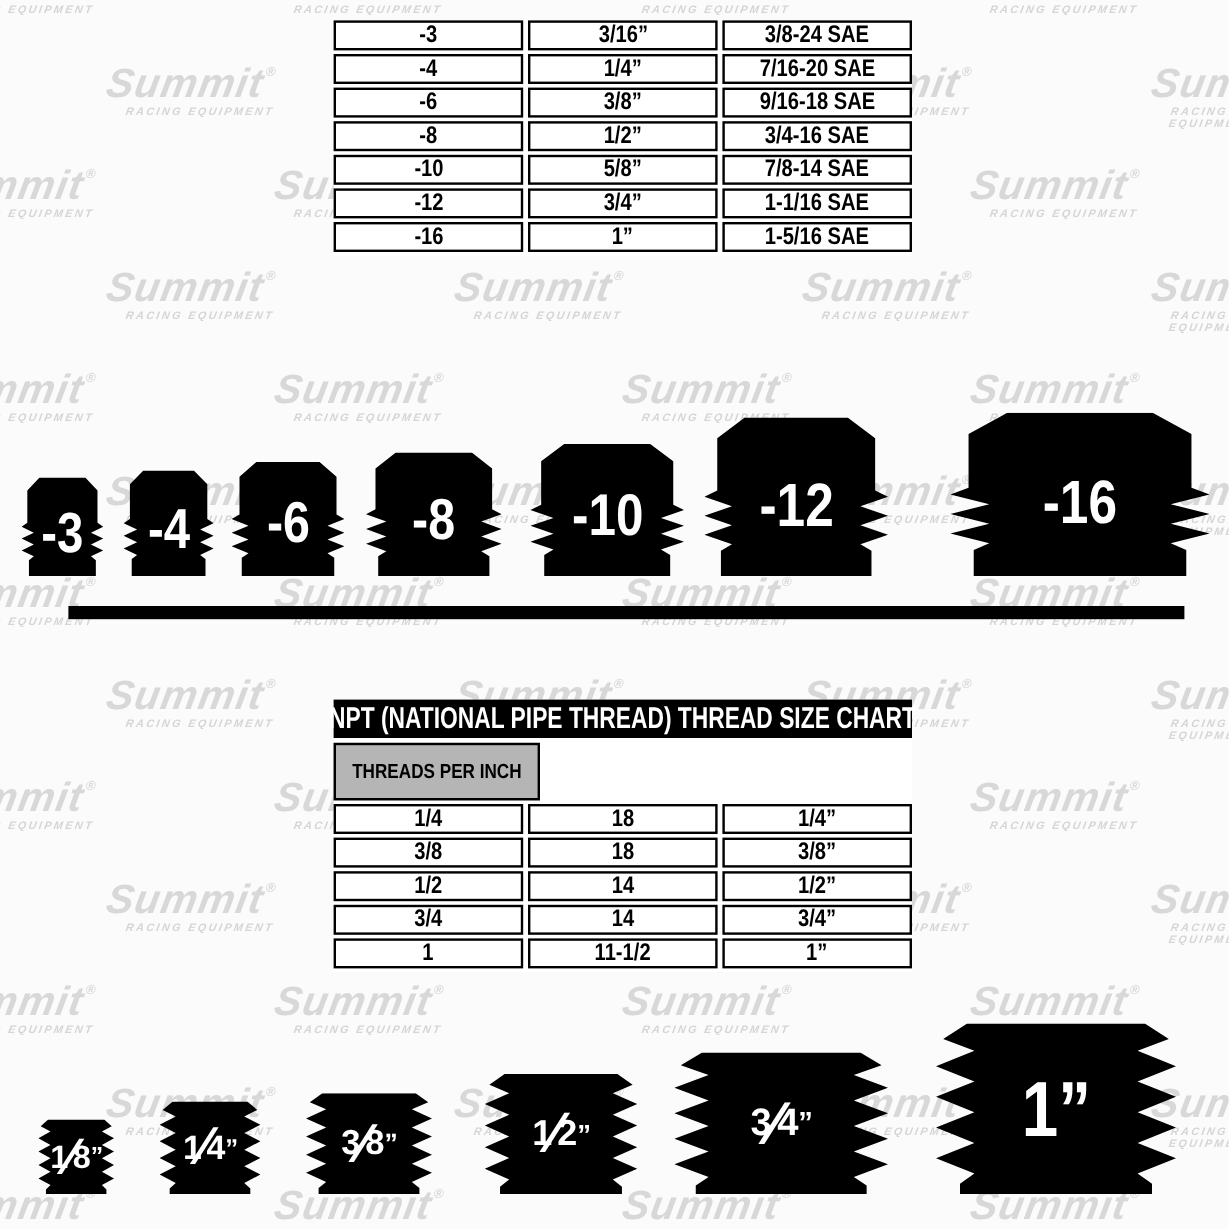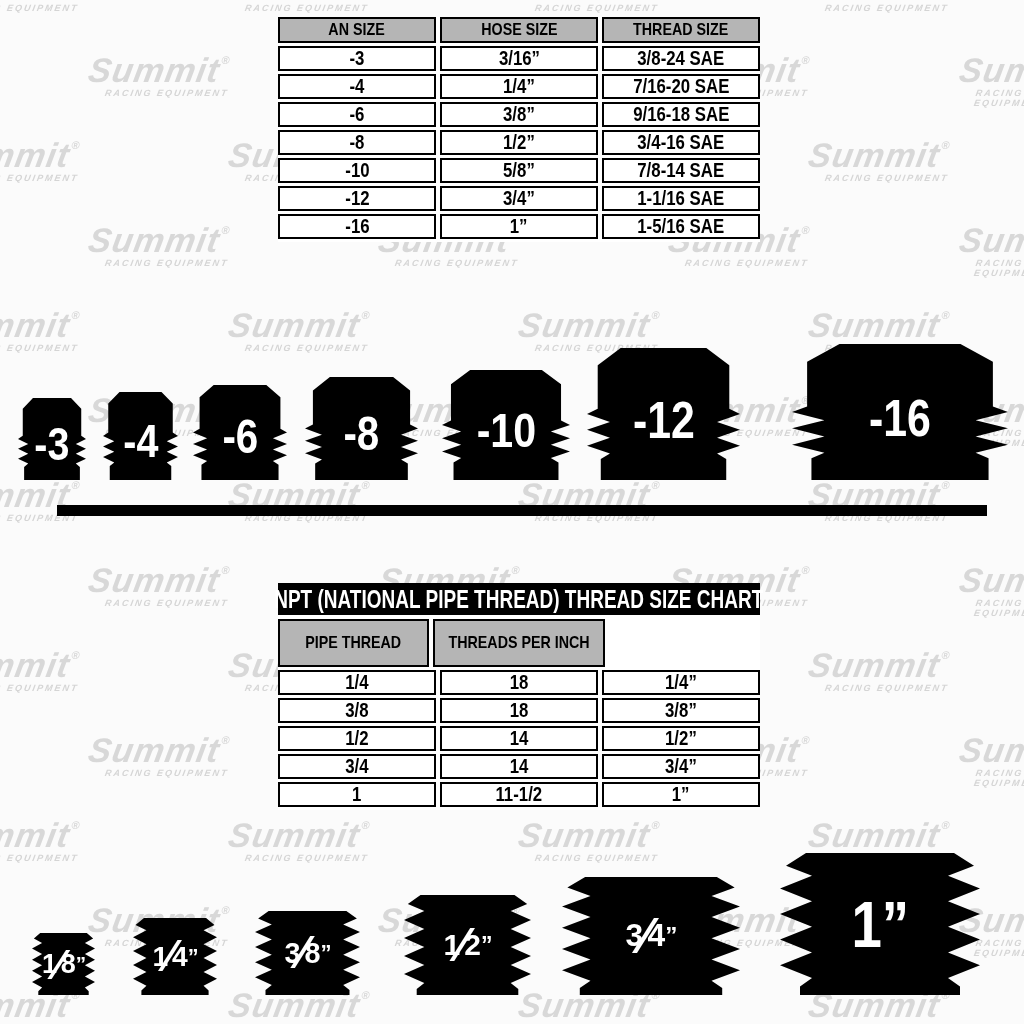--- a/index.html
+++ b/index.html
@@ -252,31 +252,20 @@
         <div class="wm-brand"><span>Summit</span><span class="wm-reg">®</span></div>
         <div class="wm-sub">RACING EQUIPMENT</div>
       </div>
       <div class="wm" style="left: 808px; top: 988px;">
         <div class="wm-brand"><span>Summit</span><span class="wm-reg">®</span></div>
         <div class="wm-sub">RACING EQUIPMENT</div>
       </div>
     </div>
 
   <section class="chart-table an-table">
-    <div class="thead" id="an-head">
-        <div class="cell">
-          <span class="cond">AN SIZE</span>
-        </div>
-        <div class="cell">
-          <span class="cond">HOSE SIZE</span>
-        </div>
-        <div class="cell">
-          <span class="cond">THREAD SIZE</span>
-        </div>
-      </div>
     <div id="an-body">
         <div class="trow">
           <div class="cell">
             <span class="cond">-3</span>
           </div>
           <div class="cell">
             <span class="cond">3/16”</span>
           </div>
           <div class="cell">
             <span class="cond">3/8-24 SAE</span>
@@ -411,23 +400,20 @@
     </div>
 
   <div class="divider"></div>
 
   <section class="chart-table npt-table">
     <div class="table-title">
       <span class="title-text">NPT (NATIONAL PIPE THREAD) THREAD SIZE CHART</span>
     </div>
     <div class="thead" id="npt-head">
         <div class="cell">
-          <span class="cond">PIPE THREAD</span>
-        </div>
-        <div class="cell">
           <span class="cond">THREADS PER INCH</span>
         </div>
       </div>
     <div id="npt-body">
         <div class="trow">
           <div class="cell">
             <span class="cond">1/4</span>
           </div>
           <div class="cell">
             <span class="cond">18</span>

